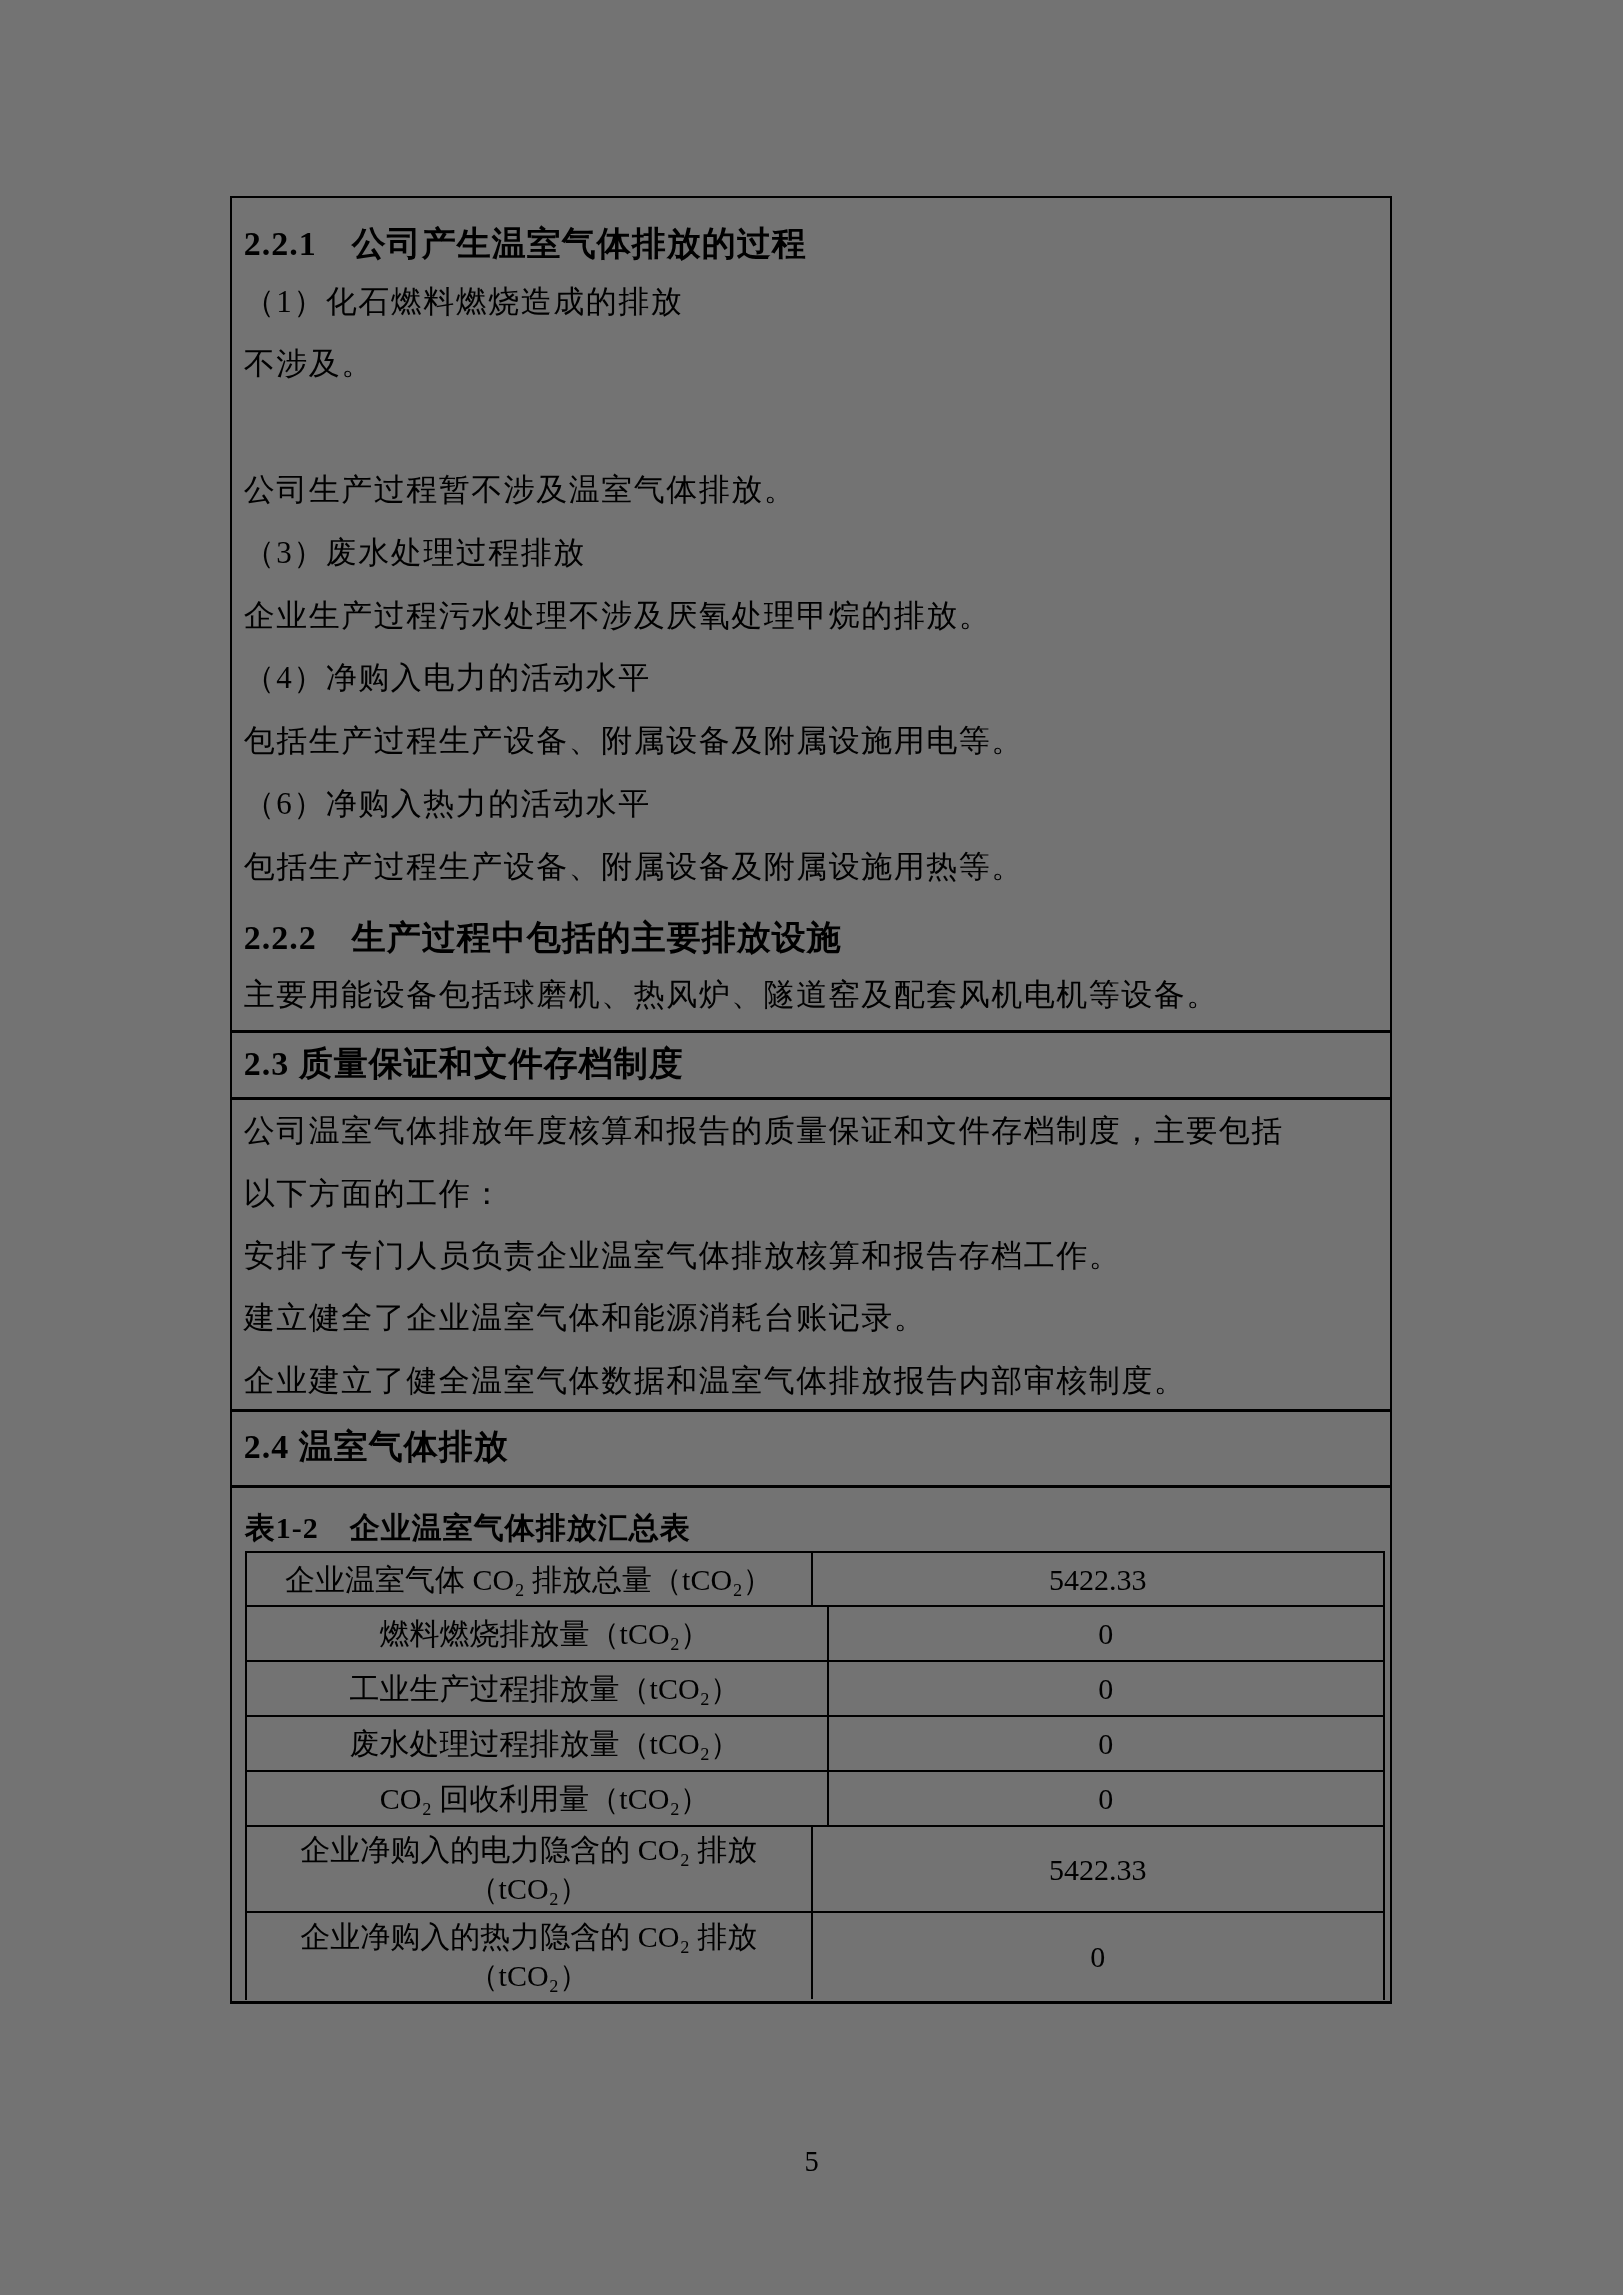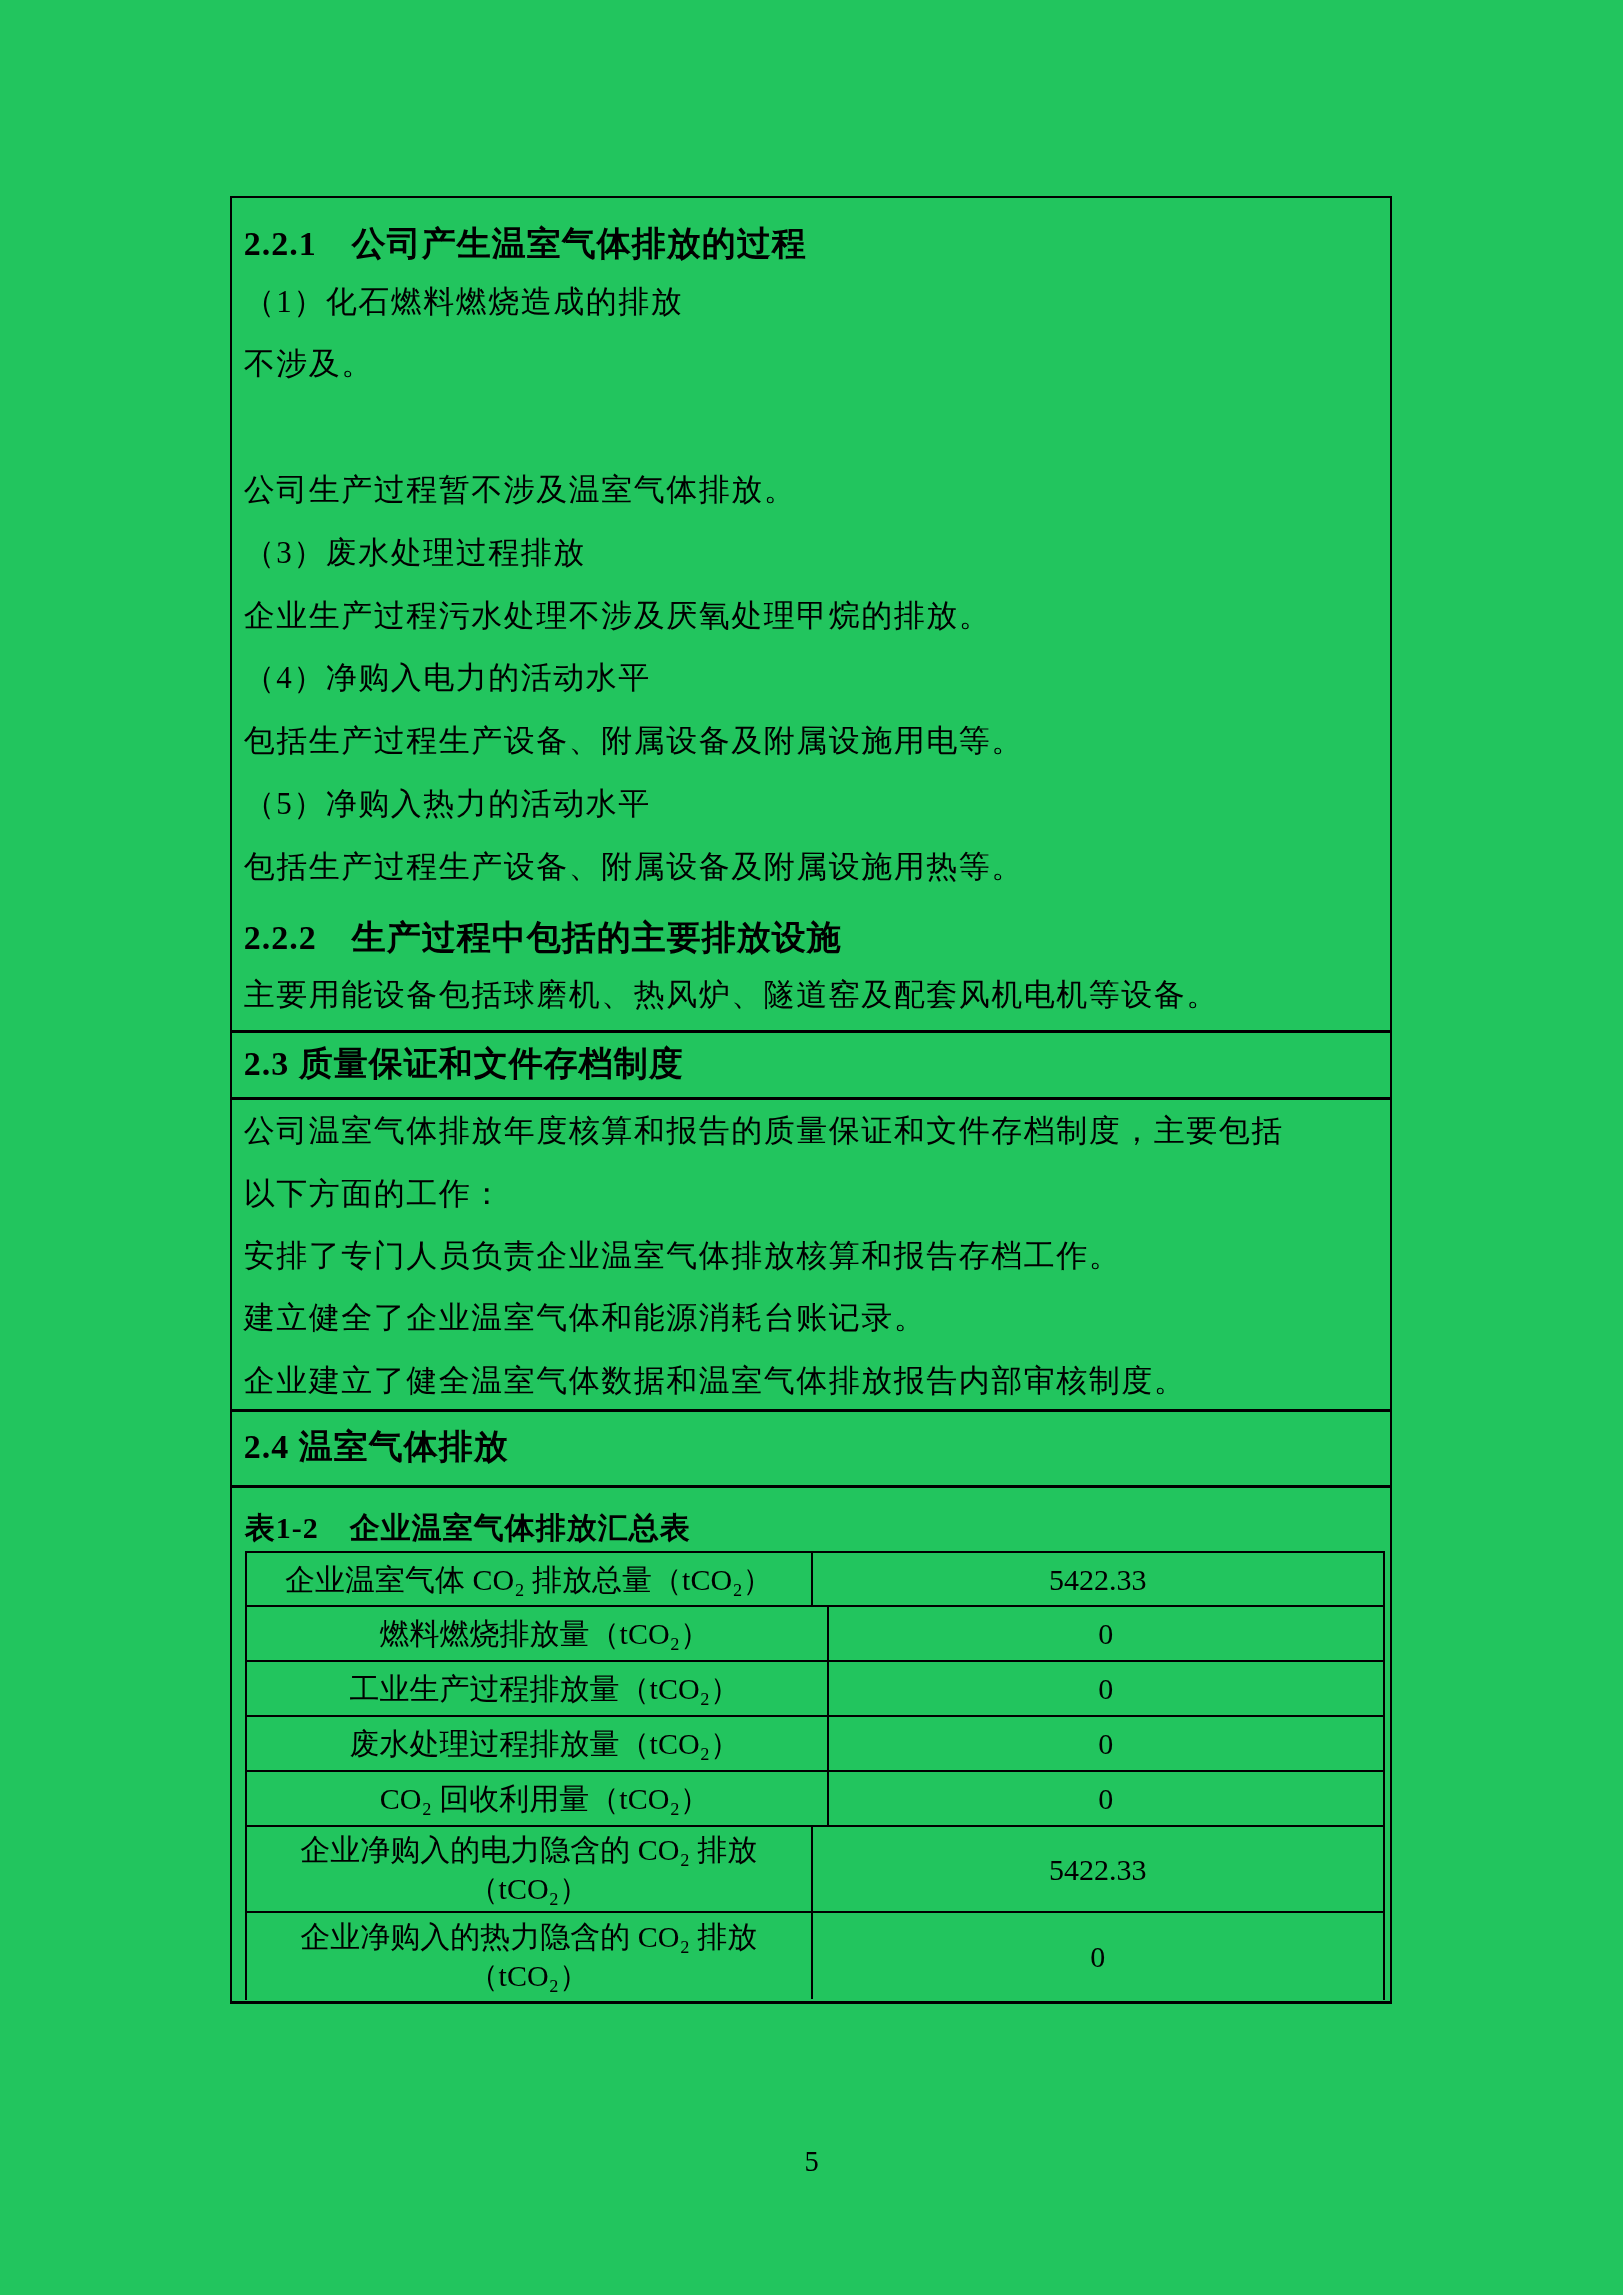--- a/index.html
+++ b/index.html
@@ -4,21 +4,21 @@
 <style>
   html, body {
     margin: 0;
     padding: 0;
     background: #ffffff;
   }
   .page {
     position: relative;
     width: 1623px;
     height: 2295px;
-    background: #22c55e;
+    background: #737373;
     color: #000000;
     font-family: "Liberation Serif", "DejaVu Serif", serif;
   }
   
   .doc {
     position: absolute;
     left: 230px;
     top: 196px;
     width: 1162px;
     height: 1808px;
@@ -116,21 +116,21 @@
   <div class="doc">
 
     <div class="tline head" style="top:20.6px">2.2.1　公司产生温室气体排放的过程</div>
     <div class="tline indent" style="top:79px">（1）化石燃料燃烧造成的排放</div>
     <div class="tline indent" style="top:141px">不涉及。</div>
     <div class="tline indent" style="top:267px">公司生产过程暂不涉及温室气体排放。</div>
     <div class="tline indent" style="top:330px">（3）废水处理过程排放</div>
     <div class="tline indent" style="top:393px">企业生产过程污水处理不涉及厌氧处理甲烷的排放。</div>
     <div class="tline indent" style="top:455px">（4）净购入电力的活动水平</div>
     <div class="tline indent" style="top:518px">包括生产过程生产设备、附属设备及附属设施用电等。</div>
-    <div class="tline indent" style="top:581px">（5）净购入热力的活动水平</div>
+    <div class="tline indent" style="top:581px">（6）净购入热力的活动水平</div>
     <div class="tline indent" style="top:644px">包括生产过程生产设备、附属设备及附属设施用热等。</div>
 
     <div class="tline head" style="top:715px">2.2.2　生产过程中包括的主要排放设施</div>
     <div class="tline indent" style="top:772px">主要用能设备包括球磨机、热风炉、隧道窑及配套风机电机等设备。</div>
 
     <div class="hr" style="top:832px"></div>
 
     <div class="tline head" style="top:841px">2.3 质量保证和文件存档制度</div>
 
     <div class="hr" style="top:899px"></div>

